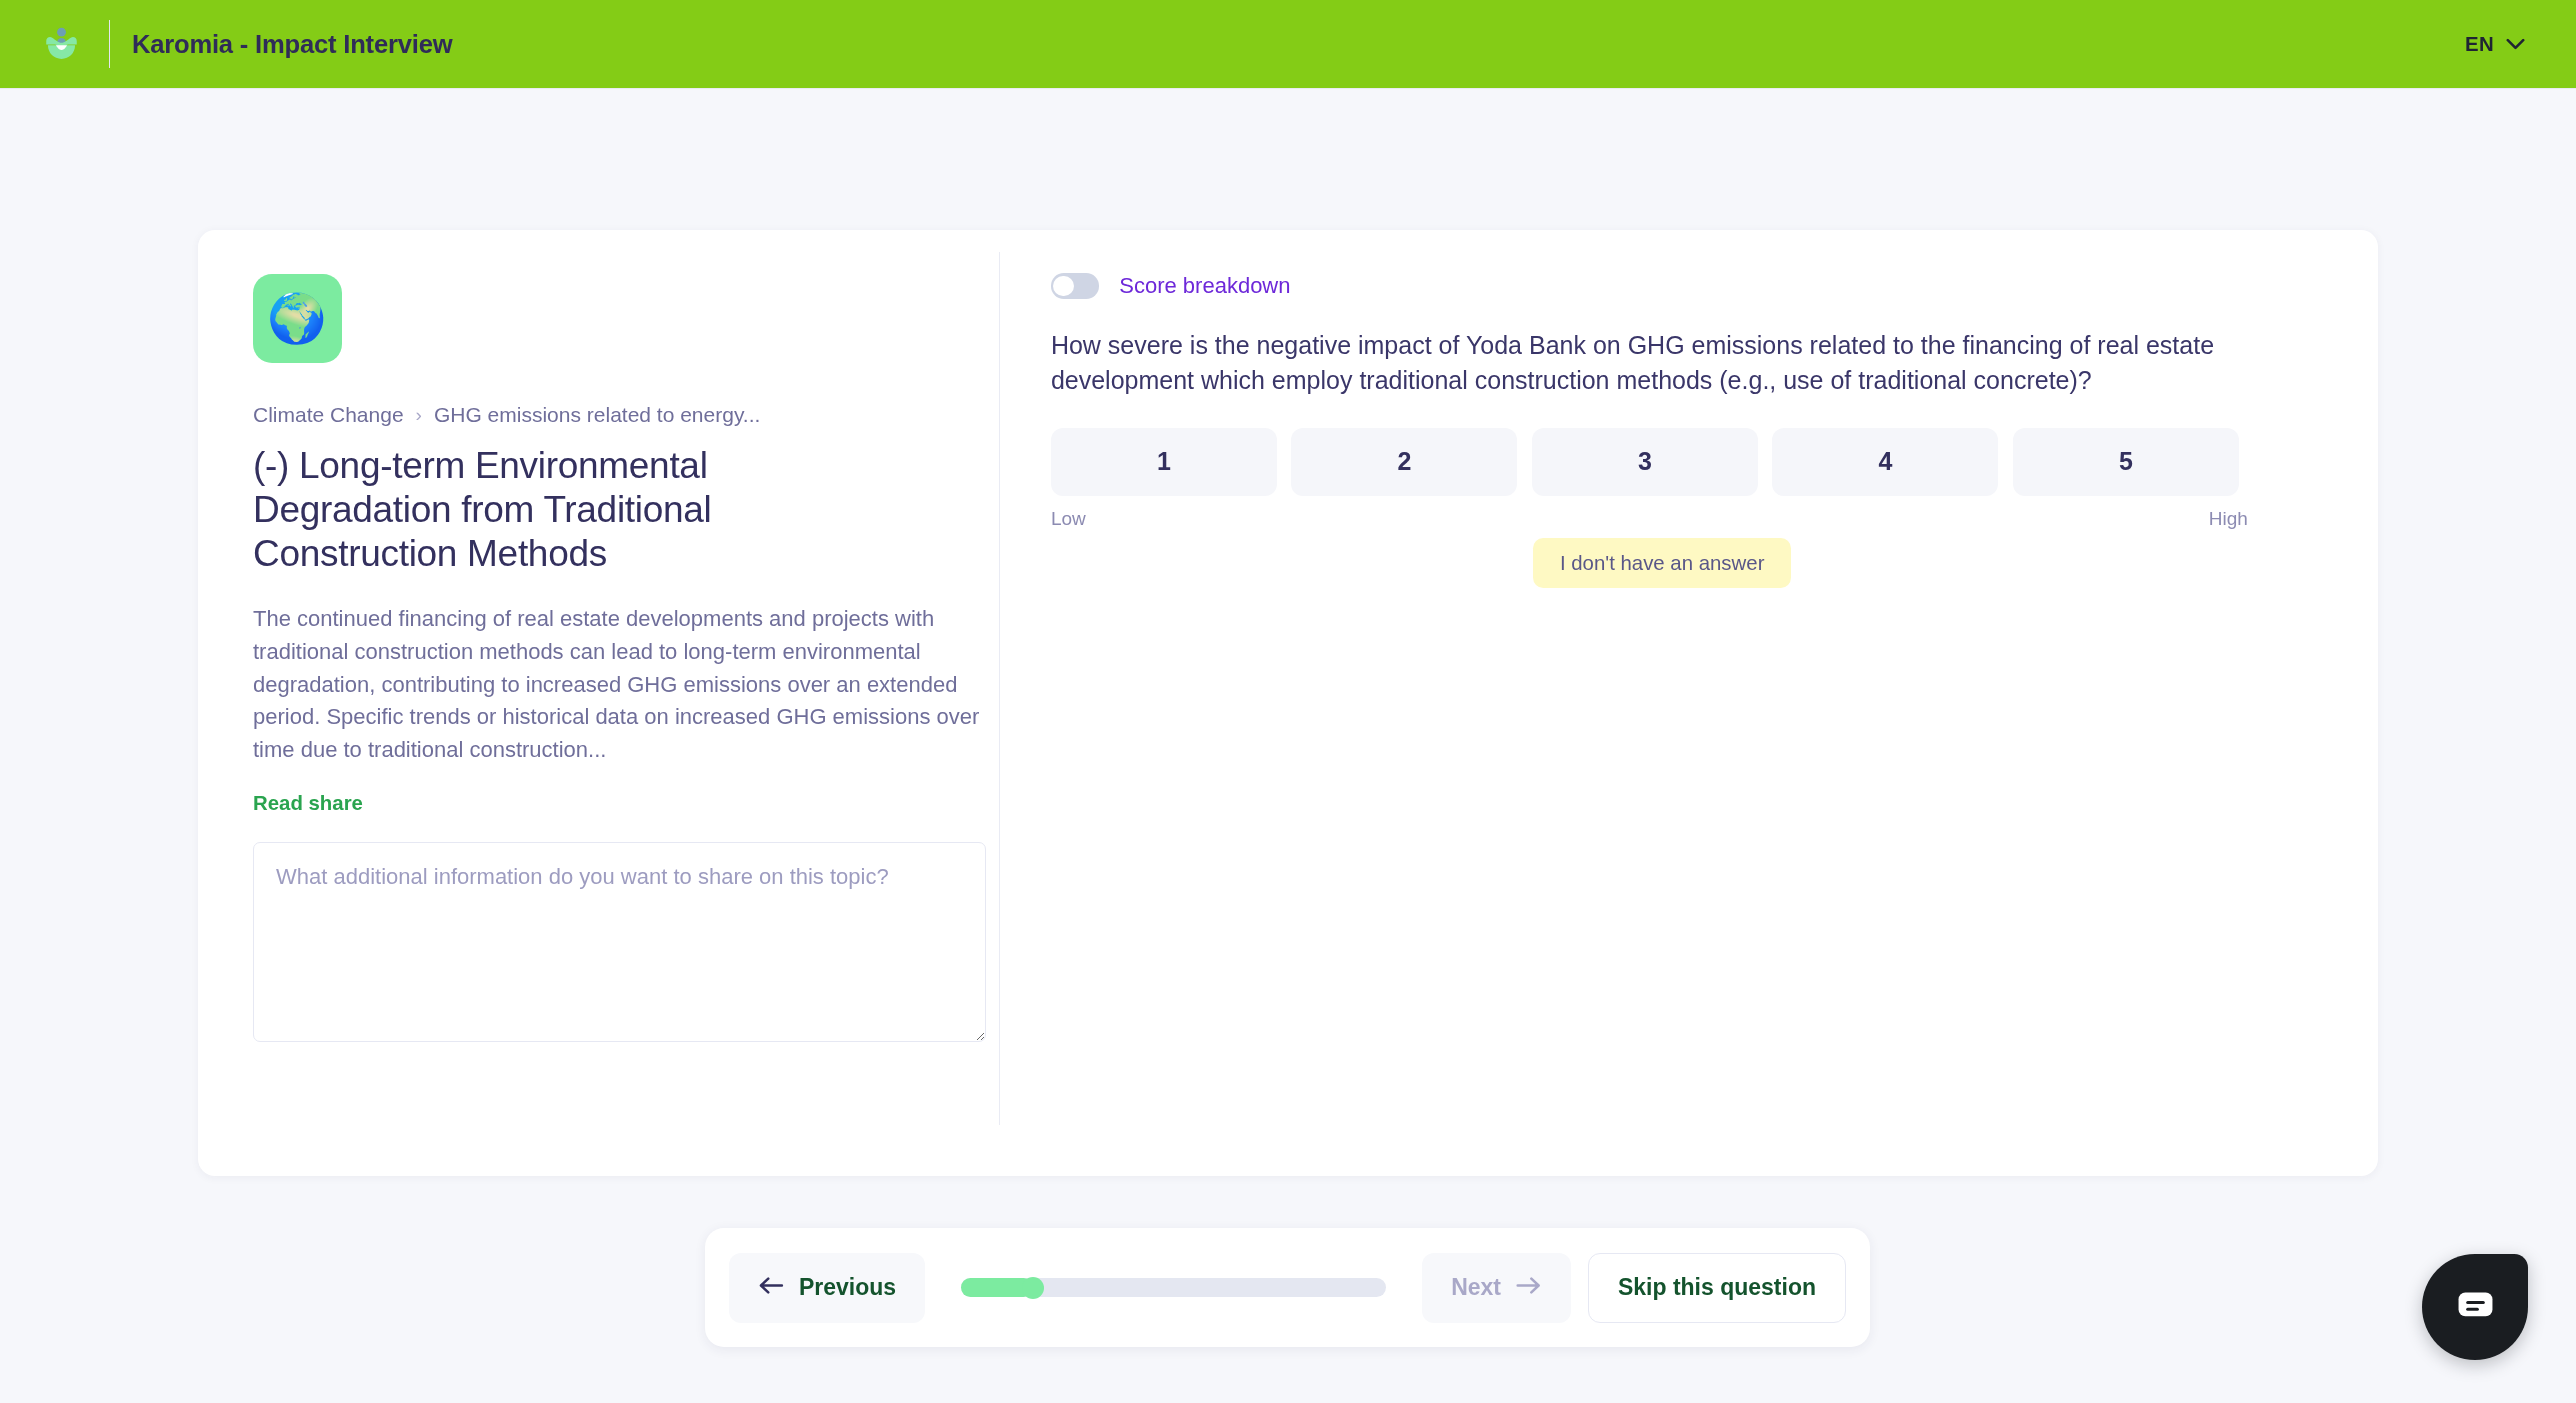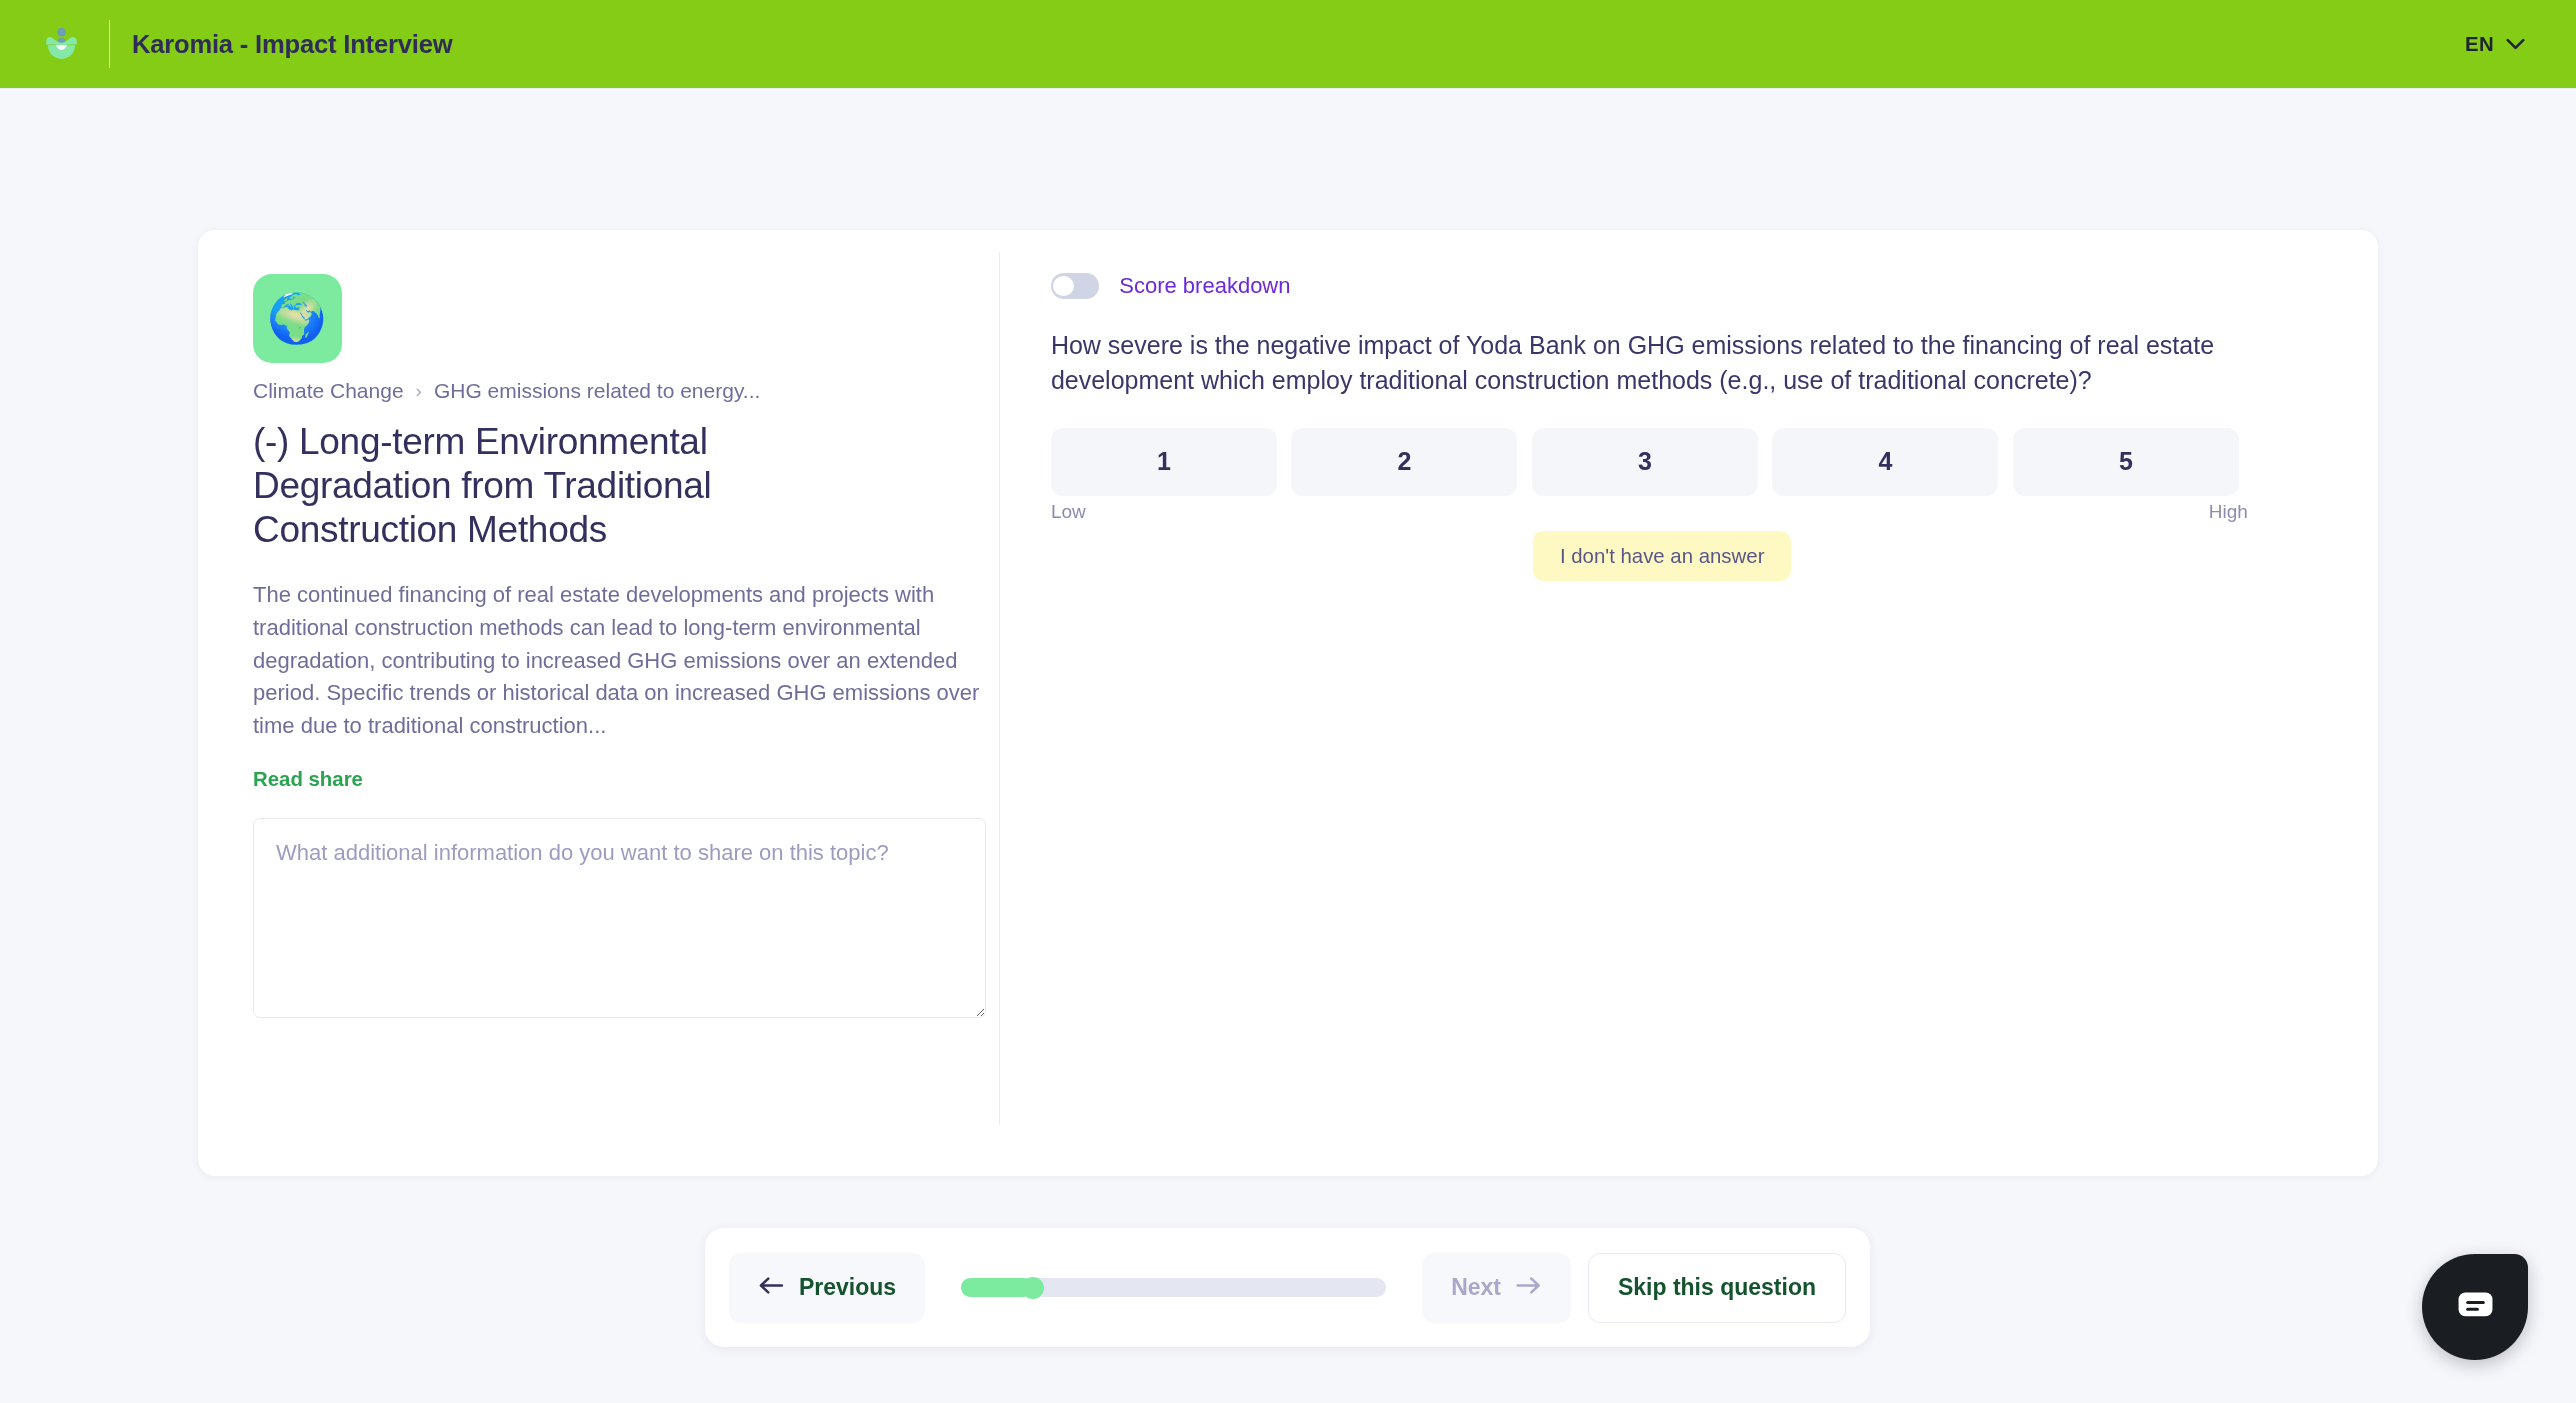--- a/index.html
+++ b/index.html
@@ -67,21 +67,21 @@
   }
   .topic-badge {
     width: 89px; height: 89px;
     border-radius: 19px;
     background: #7ceba0;
     display: flex; align-items: center; justify-content: center;
     font-size: 48px;
     line-height: 1;
   }
   .breadcrumb {
-    margin-top: 16px;
+    margin-top: 40px;
     display: flex; align-items: center; gap: 12px;
     font-size: 21px; color: #6f6e9a;
     white-space: nowrap;
   }
   .bc-sep { color: #a9a8c8; font-size: 19px; }
   .bc-item { cursor: pointer; }
   .topic-title {
     margin-top: 17px;
     font-size: 37px; font-weight: normal; line-height: 1.19;
     color: #33305e; letter-spacing: -0.3px;
@@ -159,21 +159,21 @@
     border-radius: 12px;
     background: #f5f6fa;
     color: #33305e;
     font-family: "Liberation Sans", sans-serif;
     font-size: 25px; font-weight: bold;
     cursor: pointer;
   }
   .scale-labels {
     position: relative;
     width: 1197px;
-    margin-top: 5px;
+    margin-top: 12px;
     height: 29px;
   }
   .scale-low, .scale-high {
     position: absolute; top: 0;
     font-size: 19px; color: #8c8bb2;
   }
   .scale-low { left: 0; }
   .scale-high { right: 0; }
 
   .no-answer {

